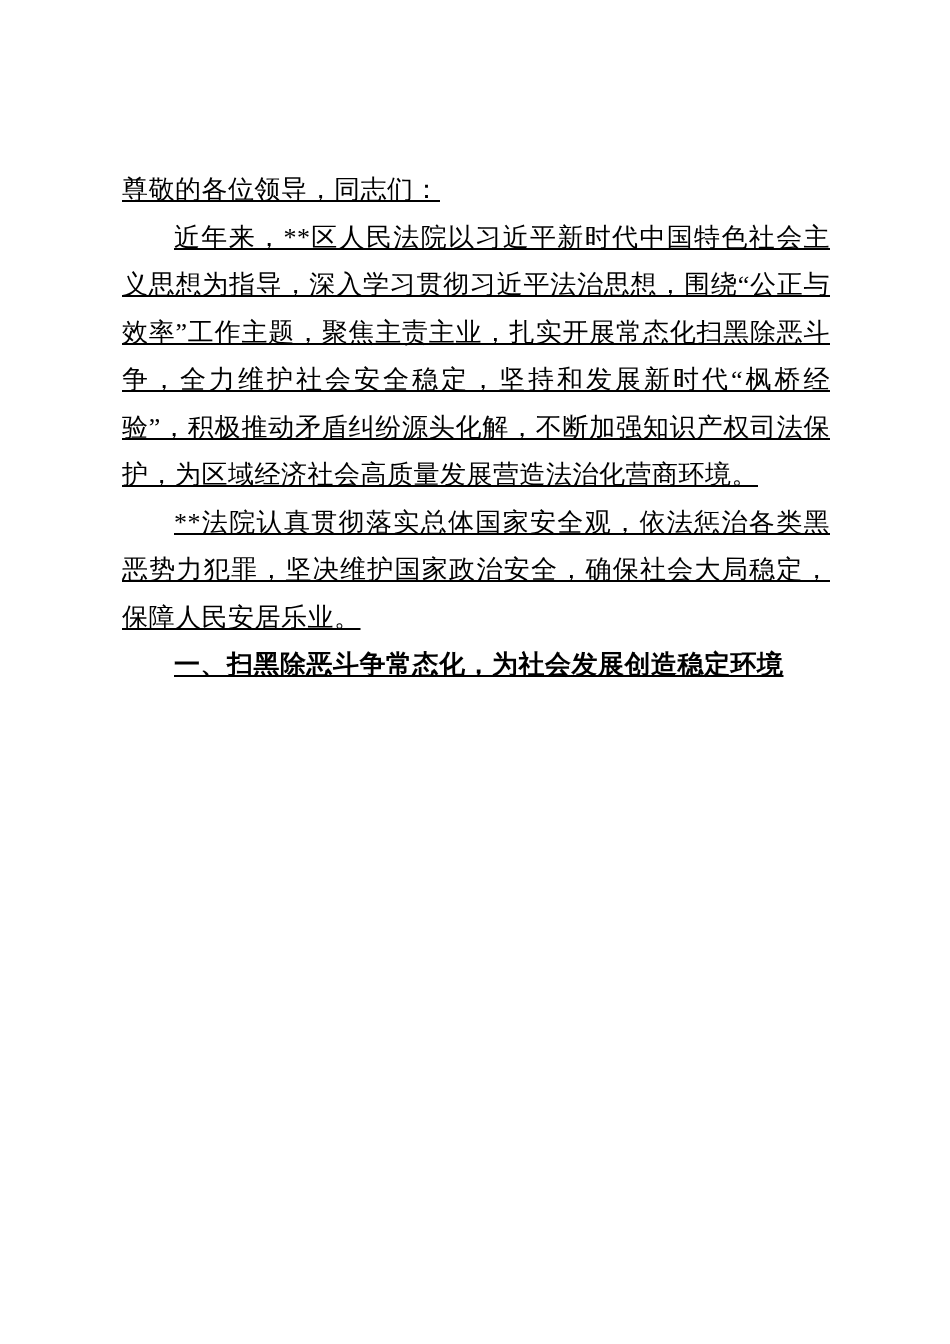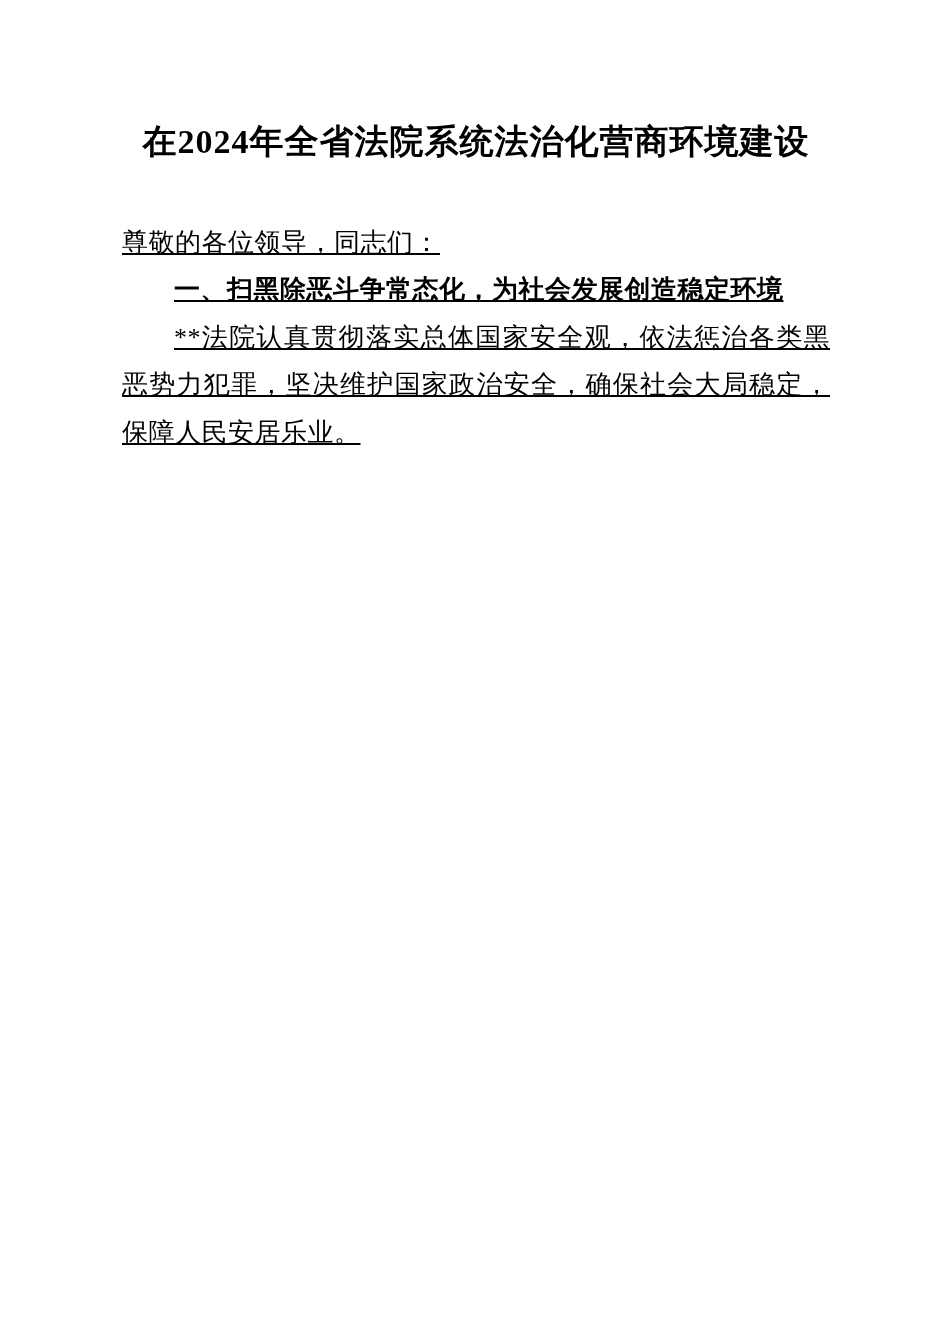--- a/index.html
+++ b/index.html
@@ -33,24 +33,24 @@
   }
   .para.no-indent { text-indent: 0; }
   .para.heading { font-weight: bold; }
 </style>
 </head>
 <body>
 
 <div class="page">
 
   <h1 class="doc-title">
-    <span class="title-line">在2024年全省法院系统法治化营商环境建设</span>
   </h1>
 
   <p class="para no-indent">尊敬的各位领导，同志们：</p>
 
+  <p class="para">近年来，**区人民法院以习近平新时代中国特色社会主义思想为指导，深入学习贯彻习近平法治思想，围绕“公正与效率”工作主题，聚焦主责主业，扎实开展常态化扫黑除恶斗争，全力维护社会安全稳定，坚持和发展新时代“枫桥经验”，积极推动矛盾纠纷源头化解，不断加强知识产权司法保护，为区域经济社会高质量发展营造法治化营商环境。</p>
+
+  <p class="para">**法院认真贯彻落实总体国家安全观，依法惩治各类黑恶势力犯罪，坚决维护国家政治安全，确保社会大局稳定，保障人民安居乐业。</p>
 
   <p class="para heading">一、扫黑除恶斗争常态化，为社会发展创造稳定环境</p>
-
-  <p class="para">**法院认真贯彻落实总体国家安全观，依法惩治各类黑恶势力犯罪，坚决维护国家政治安全，确保社会大局稳定，保障人民安居乐业。</p>
 
 
 </div>
 
 </body></html>

